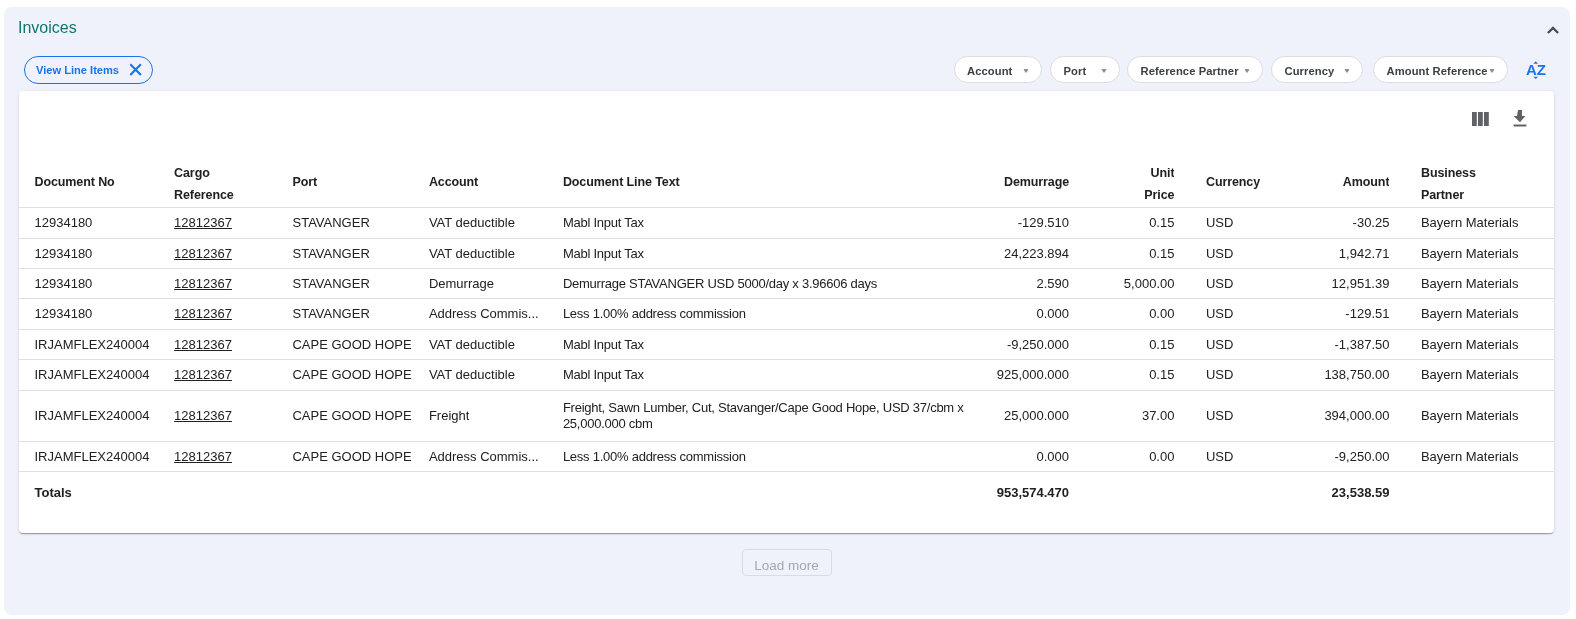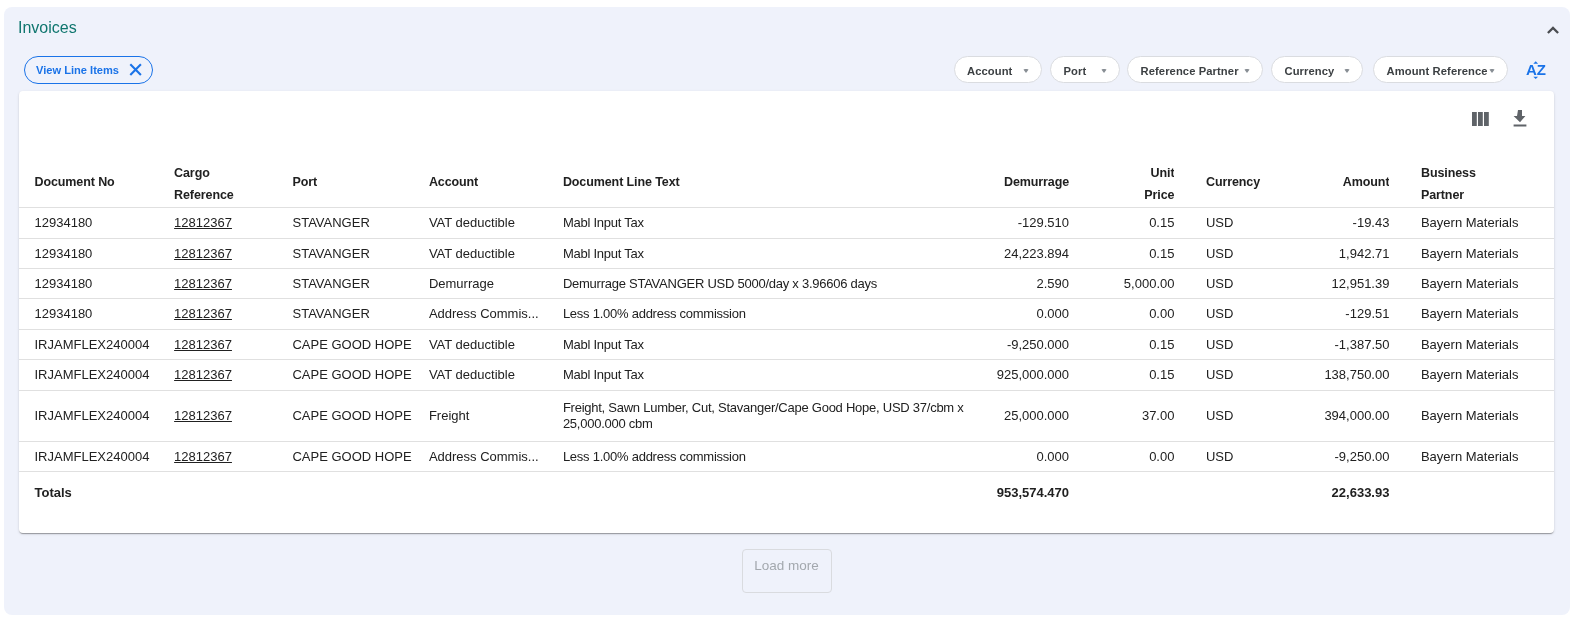--- a/index.html
+++ b/index.html
@@ -41,21 +41,21 @@
   .h2 { position:relative; top:2px; display:inline-block; }
   .c1 { padding-left:15.5px;margin-left:19px; }
   .c2 { padding-left:15.5px;text-decoration:underline; }
   .c3 { padding-left:17px; }
   .c4 { padding-left:12px; }
   .c5 { padding-left:15.5px; }
   tbody td.c5 { letter-spacing:-0.25px; }
   .c8 { padding-left:31.5px; }
   .c10 { padding-left:31.5px; white-space:normal; }
   .loadmore {
-    position:absolute; left:737.5px; top:542px; width:90px; height:44px;
+    position:absolute; left:737.5px; top:542px; width:90px; height:27px;
     border:1px solid #d9dbdf; border-radius:4px; background:transparent;
     font-size:13.5px; color:#a3a8ae; text-align:center; line-height:31px; font-family:"Liberation Sans",sans-serif;
   }
 </style>
 </head>
 <body>
 <div class="panel">
   <div class="title">Invoices</div>
   <div class="chev">
     <svg width="24" height="24" viewBox="0 0 24 24">
@@ -144,21 +144,21 @@
       <tbody>
         <tr>
           <td class="c1">12934180</td>
             <td class="c2">12812367</td>
             <td class="c3">STAVANGER</td>
             <td class="c4">VAT deductible</td>
           <td class="c5">Mabl Input Tax</td>
           <td class="ar">-129.510</td>
             <td class="ar">0.15</td>
             <td class="c8">USD</td>
-          <td class="ar">-19.43</td>
+          <td class="ar">-30.25</td>
             <td class="c10">Bayern Materials</td>
         </tr>
         <tr>
           <td class="c1">12934180</td>
             <td class="c2">12812367</td>
             <td class="c3">STAVANGER</td>
             <td class="c4">VAT deductible</td>
           <td class="c5">Mabl Input Tax</td>
           <td class="ar">24,223.894</td>
             <td class="ar">0.15</td>
@@ -240,21 +240,21 @@
         </tr>
         <tr class="totals">
           <td class="c1">Totals</td>
             <td></td>
             <td></td>
             <td></td>
             <td></td>
           <td class="ar">953,574.470</td>
             <td></td>
             <td></td>
-          <td class="ar">22,633.93</td>
+          <td class="ar">23,538.59</td>
             <td></td>
         </tr>
       </tbody>
     </table>
   </div>
 
   <div class="loadmore">Load more</div>
 </div>
 
 </body></html>

